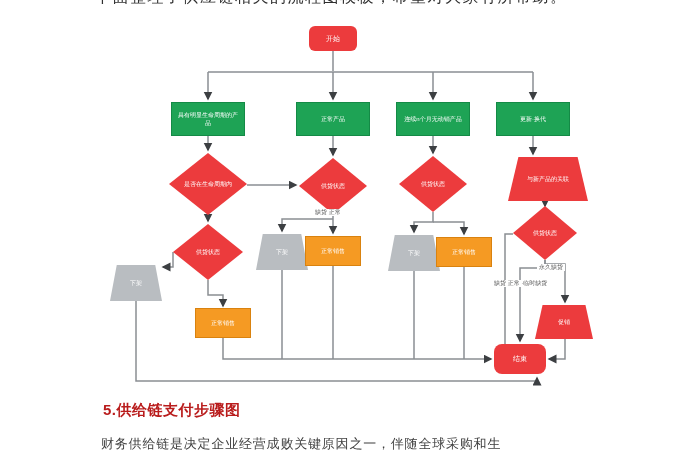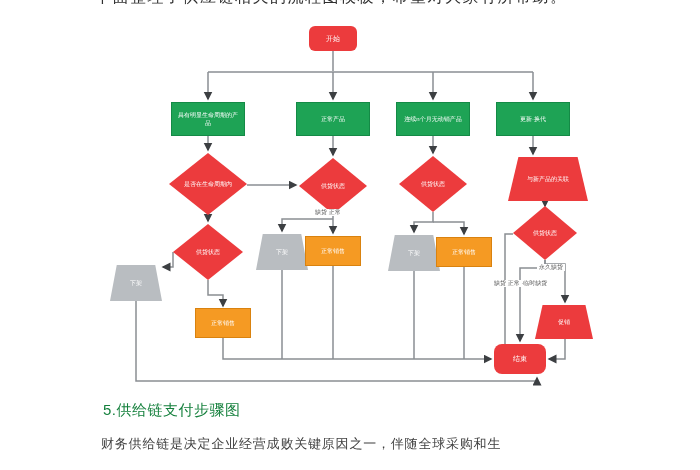--- a/index.html
+++ b/index.html
@@ -14,22 +14,22 @@
   .rounded{border-radius:6px;font-size:7px;}
   .diamond{clip-path:polygon(50% 0,100% 50%,50% 100%,0 50%);font-size:6px;}
   .trapezoid{clip-path:polygon(13% 0,87% 0,100% 100%,0 100%);font-size:6px;}
   .gray-shape{background:#b9bdc1;color:#fff;}
   .orange-box{background:#f59a23;border:1px solid #d9820f;font-size:6px;}
   .edge-label{position:absolute;z-index:3;background:#fff;color:#555;font-size:6px;
               line-height:1.2;padding:0 2px;white-space:nowrap;}
   
   .clipped-top{position:absolute;left:95px;top:-13px;z-index:2;font-size:16px;color:#2f2f2f;
                letter-spacing:1.5px;white-space:nowrap;}
-  .section-heading{position:absolute;left:103px;top:401px;font-size:15px;color:#15803d;
-                   letter-spacing:0.5px;white-space:nowrap;}
+  .section-heading{position:absolute;left:103px;top:401px;font-size:15px;color:#b91c1c;
+                   letter-spacing:0.5px;white-space:nowrap;font-weight:bold;}
   .body-text{position:absolute;left:101px;top:435px;font-size:13px;color:#404040;
              letter-spacing:0.8px;white-space:nowrap;}
 </style>
 </head>
 <body>
 
 <div id="page">
 
   <div class="clipped-top">下面整理了供应链相关的流程图模板，希望对大家有所帮助。</div>
 

